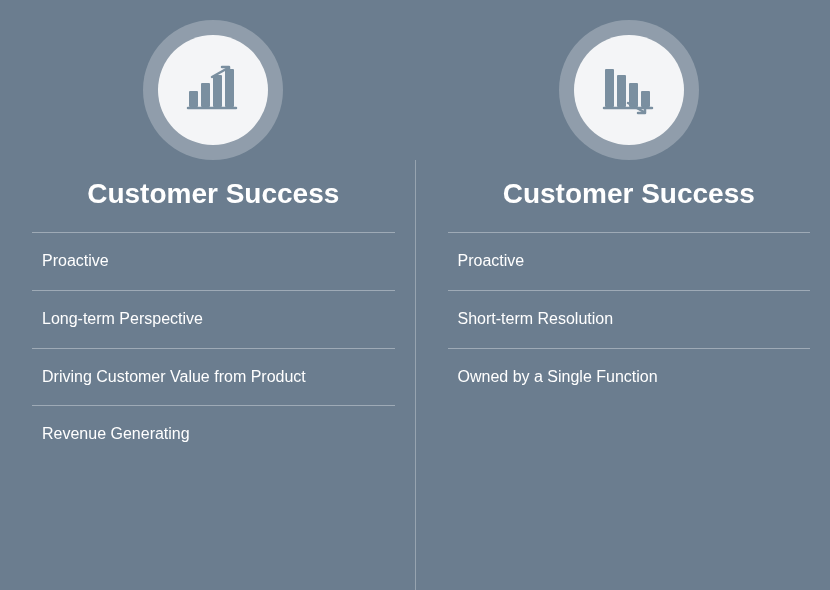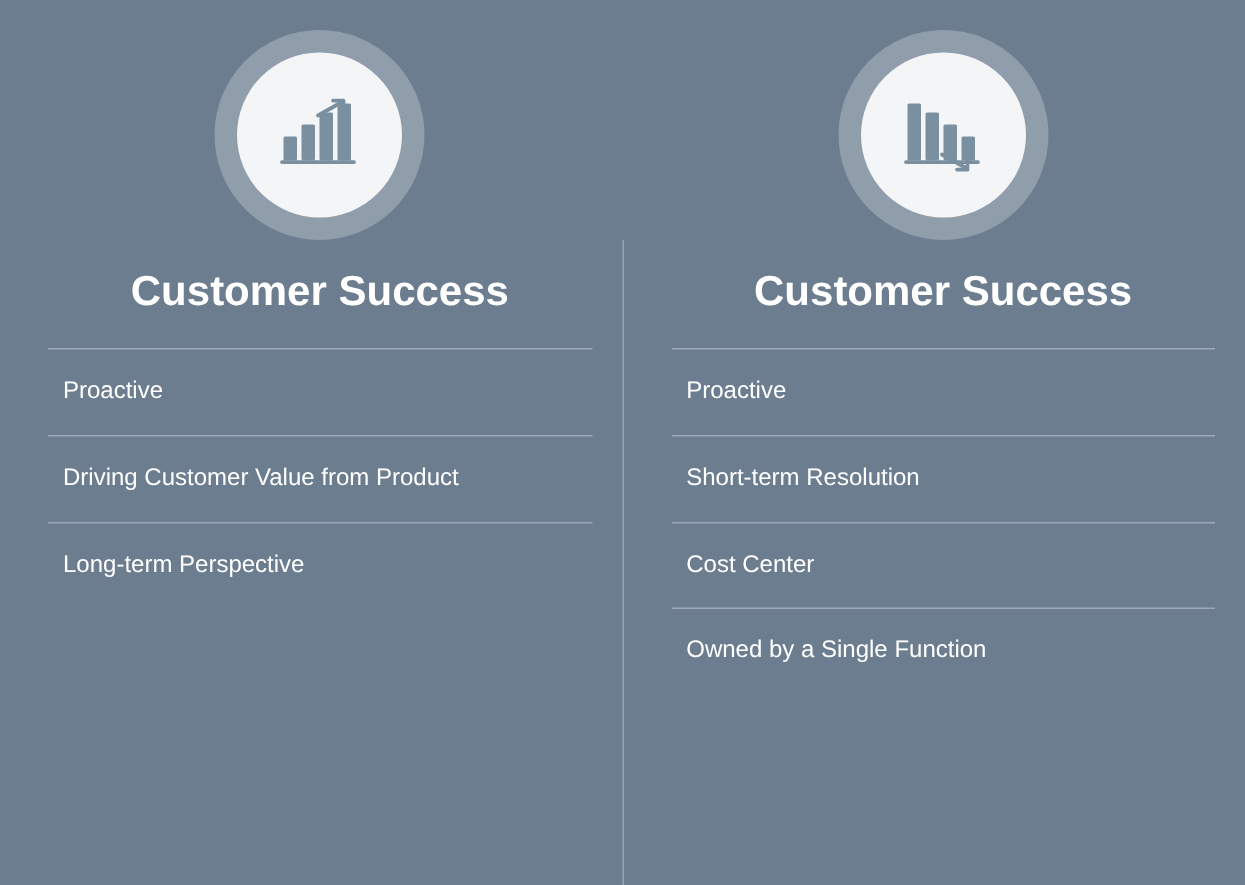--- a/index.html
+++ b/index.html
@@ -110,22 +110,23 @@
 
           <line x1="4" y1="47" x2="52" y2="47" stroke="#7a8fa0" stroke-width="2.5" stroke-linecap="round"></line>
         </svg>
       </div>
     </div>
 
     <h2 class="column-title">Customer Success</h2>
 
     <ul class="list">
     <li class="list-item">Proactive</li>
+        <li class="list-item">Long-term Perspective</li>
         <li class="list-item">Driving Customer Value from Product</li>
-        <li class="list-item">Long-term Perspective</li>
+        <li class="list-item">Revenue Generating</li>
       </ul>
   </div>
 
   <div class="divider-vertical"></div>
 
   <div class="column">
     <div class="icon-circle">
       <div class="icon-circle-inner">
 
         <svg viewBox="0 0 58 58" fill="none" xmlns="http://www.w3.org/2000/svg">
@@ -141,18 +142,17 @@
           <line x1="4" y1="47" x2="52" y2="47" stroke="#7a8fa0" stroke-width="2.5" stroke-linecap="round"></line>
         </svg>
       </div>
     </div>
 
     <h2 class="column-title">Customer Success</h2>
 
     <ul class="list">
     <li class="list-item">Proactive</li>
         <li class="list-item">Short-term Resolution</li>
-        <li class="list-item">Cost Center</li>
         <li class="list-item">Owned by a Single Function</li>
       </ul>
   </div>
 
 </div>
 
 </body></html>

